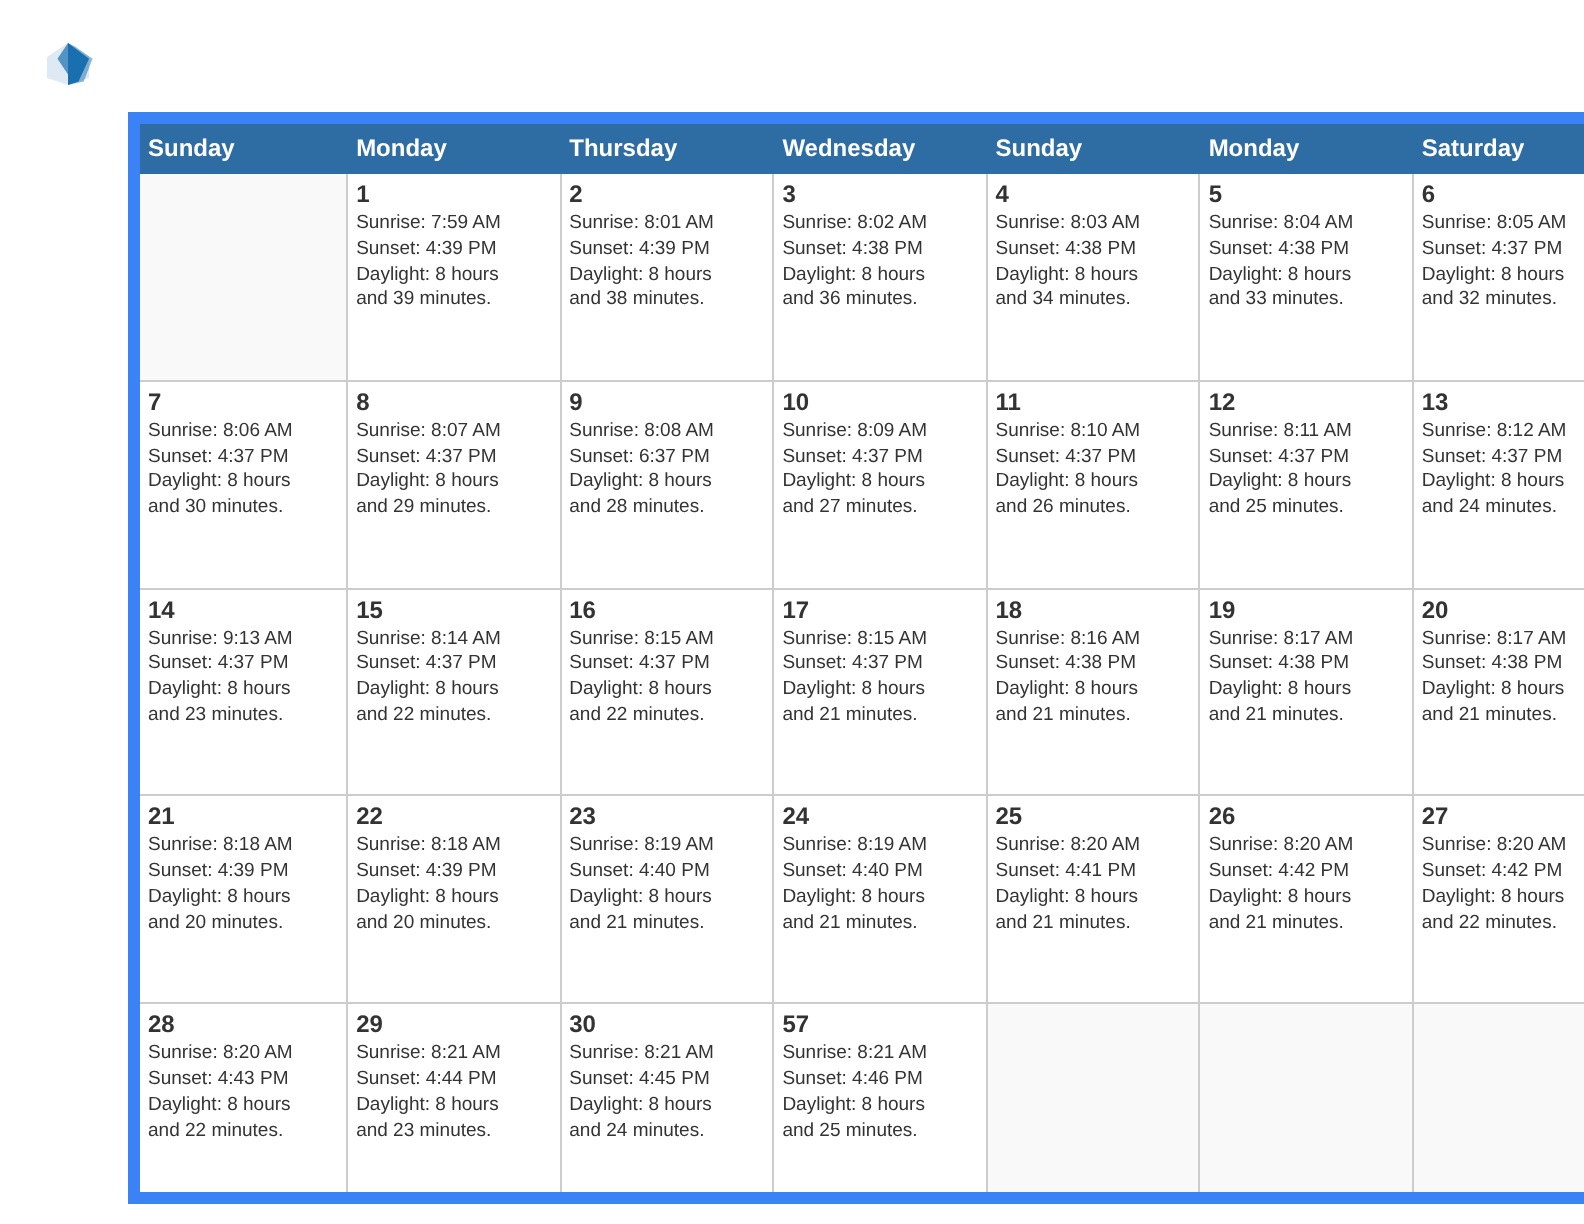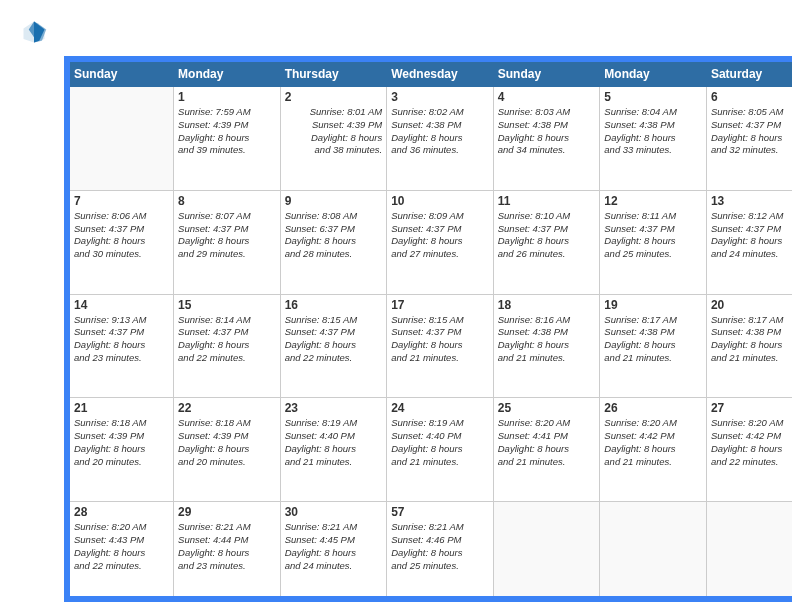--- a/index.html
+++ b/index.html
@@ -79,21 +79,20 @@
       font-size: 12px;
       font-weight: bold;
       color: #333;
       display: block;
       margin-bottom: 2px;
     }
     .day-info {
       font-size: 9.5px;
       line-height: 1.35;
       color: #333;
-      font-style: italic;
     }
     .empty { background: #f9f9f9; }
     tr:last-child td { height: 72px; }
   </style>
 </head>
 <body>
 
 <div class="page">
   <div class="header">
     <div class="logo">
@@ -127,21 +126,21 @@
           <td class="empty"></td>
           <td>
             <span class="day-number">1</span>
             <div class="day-info" style="white-space: pre-line;">Sunrise: 7:59 AM
 Sunset: 4:39 PM
 Daylight: 8 hours
 and 39 minutes.</div>
           </td>
           <td>
             <span class="day-number">2</span>
-            <div class="day-info" style="white-space: pre-line; text-align: right;">Sunrise: 8:01 AM
+            <div class="day-info" style="white-space: pre-line;">Sunrise: 8:01 AM
 Sunset: 4:39 PM
 Daylight: 8 hours
 and 38 minutes.</div>
           </td>
           <td>
             <span class="day-number">3</span>
             <div class="day-info" style="white-space: pre-line;">Sunrise: 8:02 AM
 Sunset: 4:38 PM
 Daylight: 8 hours
 and 36 minutes.</div>

